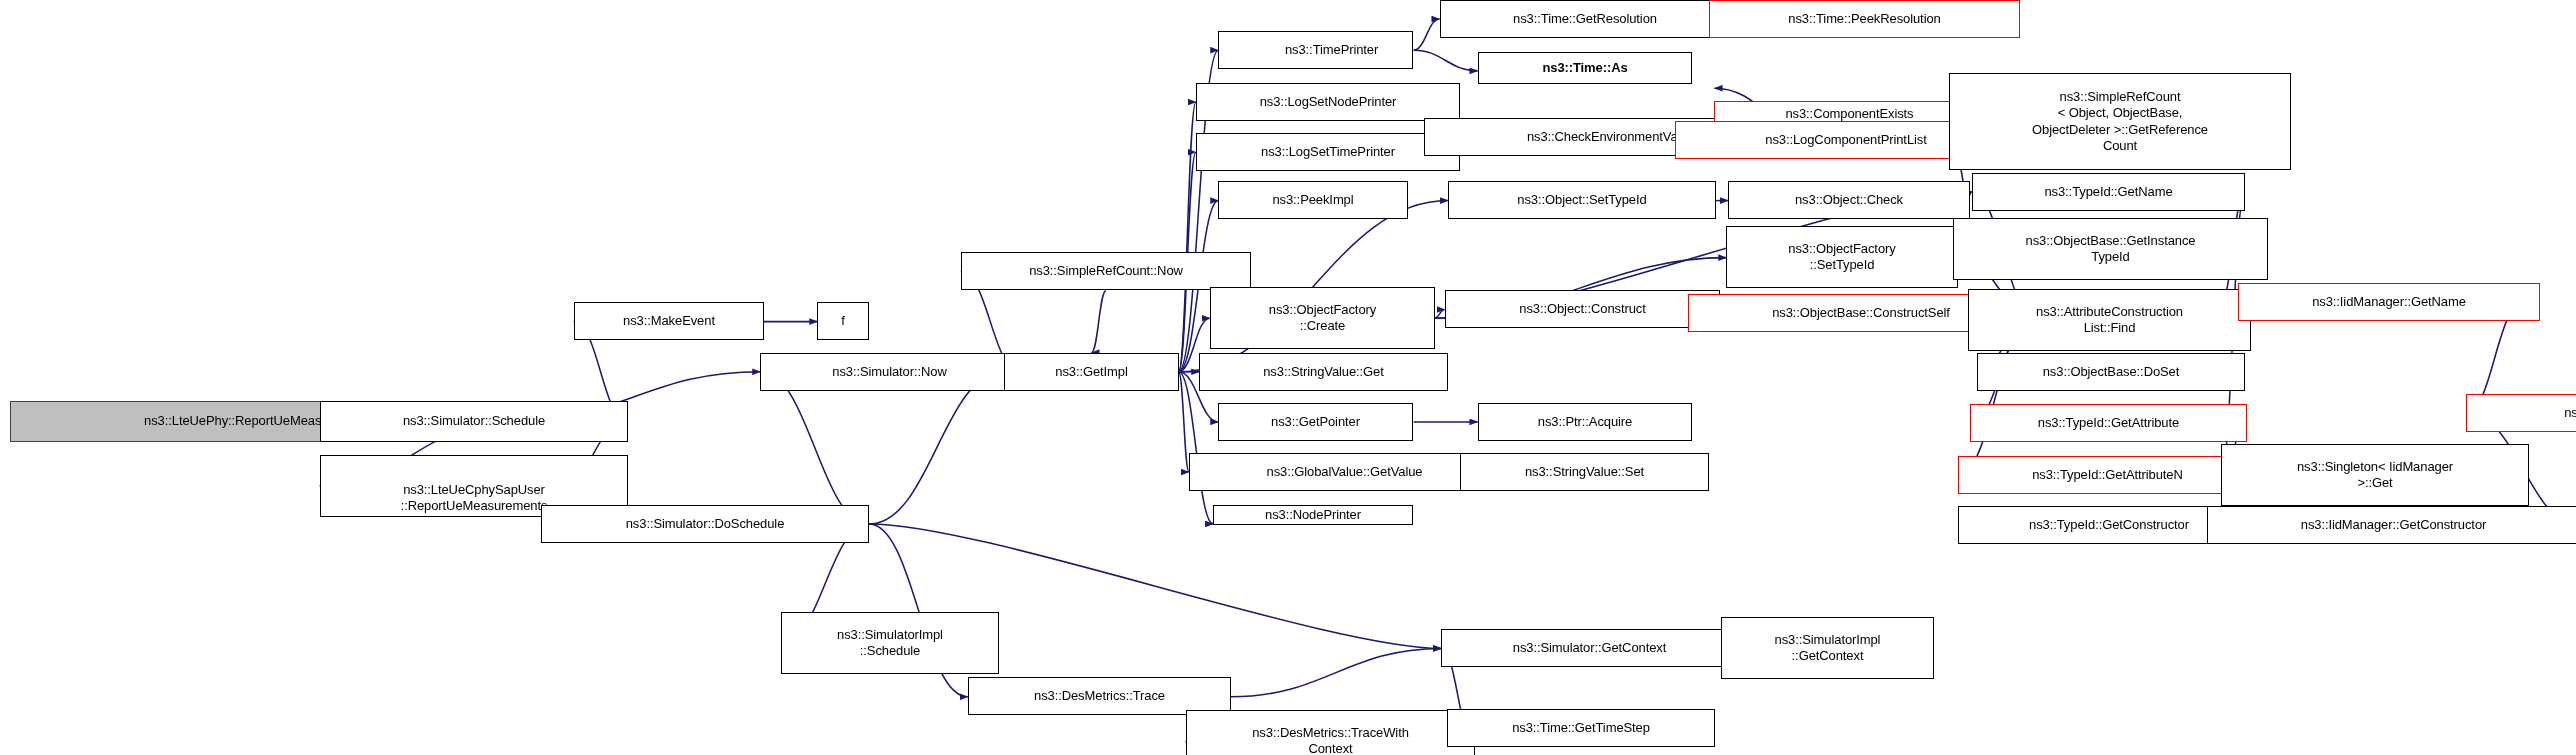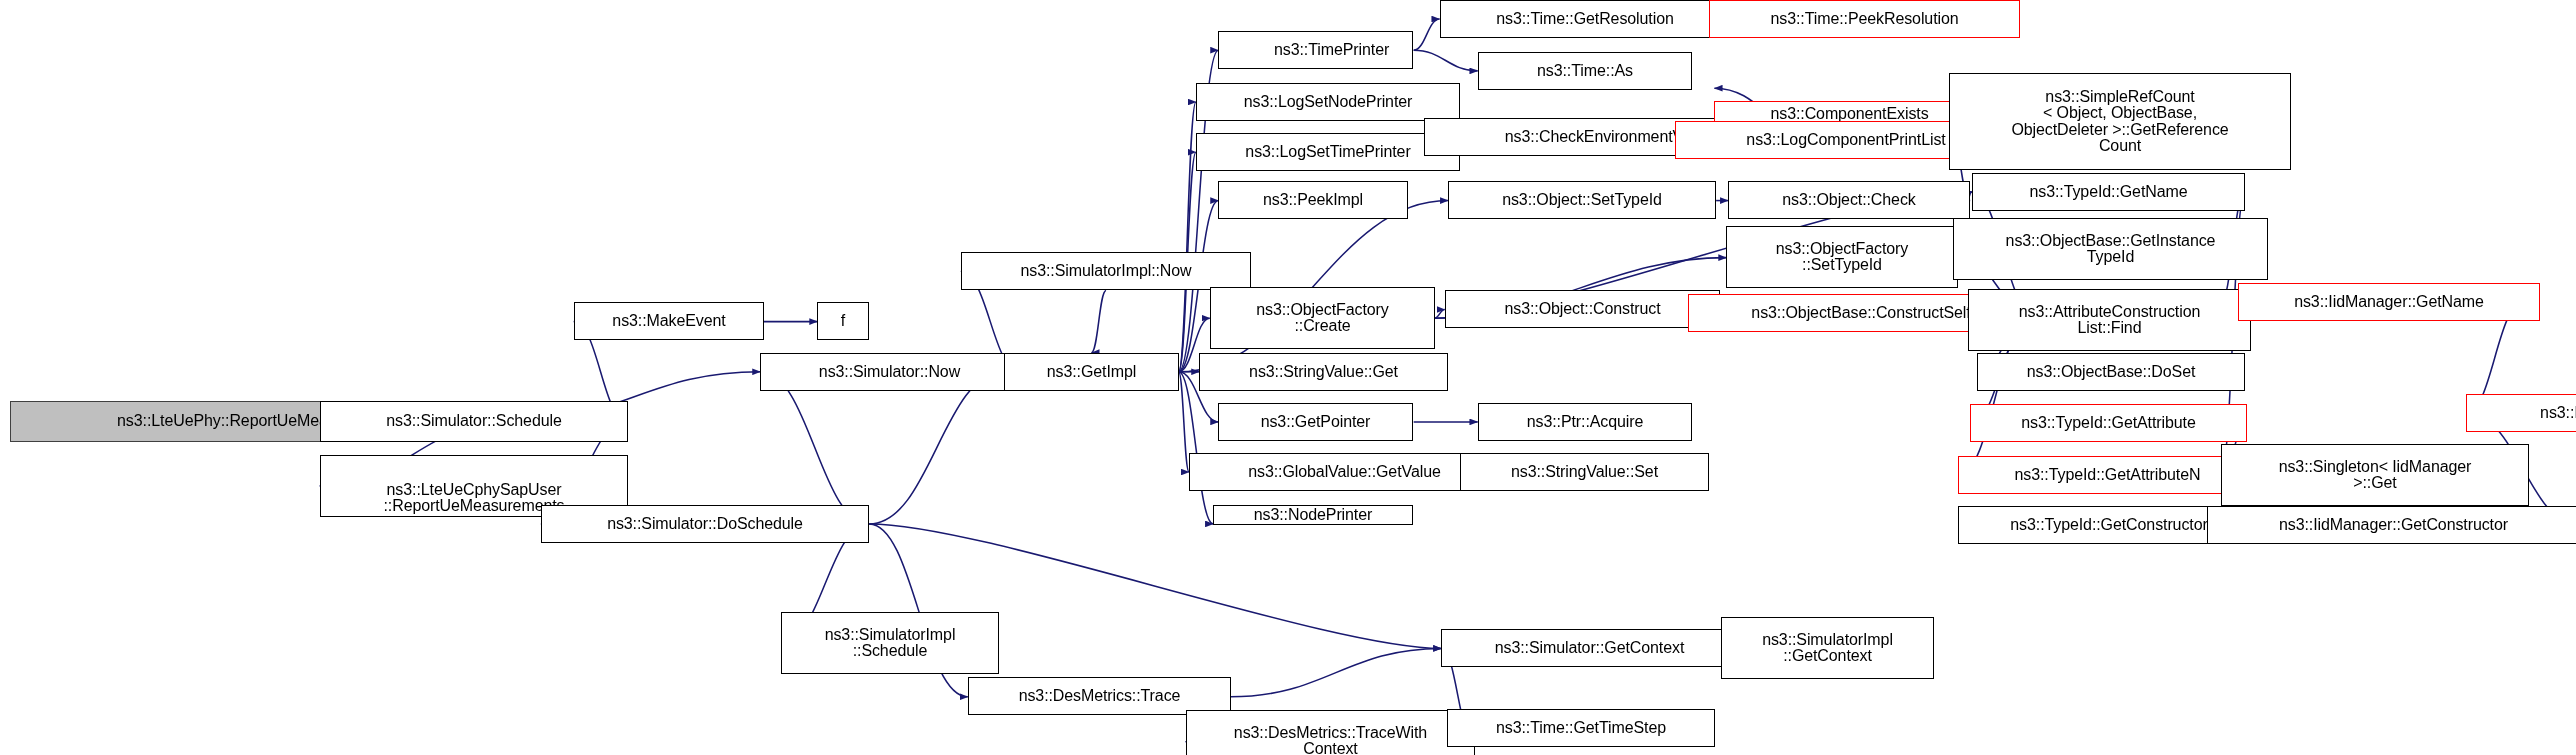--- a/index.html
+++ b/index.html
@@ -25,21 +25,21 @@
     height: 756px;
     pointer-events: none;
   }
   .node {
     position: absolute;
     box-sizing: border-box;
     border: 1px solid #000000;
     background: #ffffff;
     color: #000000;
     font-family: "Liberation Sans", sans-serif;
-    font-size: 16px;
+    font-size: 13px;
     line-height: 16.3px;
     display: flex;
     align-items: center;
     justify-content: center;
     text-align: center;
     padding: 1.9px 3.8px;
     white-space: pre-line;
     letter-spacing: -0.1px;
   }
   .node.red {
@@ -128,34 +128,34 @@
   </svg>
   <div id="nodes">
       <div class="node current" style="left: 10.4px; top: 401px; width: 498px; height: 41px;"><span class="node-label">ns3::LteUePhy::ReportUeMeasurements</span></div>
       <div class="node" style="left: 320px; top: 401px; width: 308px; height: 41px;"><span class="node-label">ns3::Simulator::Schedule</span></div>
       <div class="node" style="left: 320px; top: 455px; width: 308px; height: 62px; align-items: flex-end;"><span class="node-label">ns3::LteUeCphySapUser
 ::ReportUeMeasurements</span></div>
       <div class="node" style="left: 574px; top: 302px; width: 190px; height: 38px;"><span class="node-label">ns3::MakeEvent</span></div>
       <div class="node" style="left: 817px; top: 302px; width: 52px; height: 38px;"><span class="node-label">f</span></div>
       <div class="node" style="left: 760px; top: 353px; width: 259px; height: 38px;"><span class="node-label">ns3::Simulator::Now</span></div>
       <div class="node" style="left: 541px; top: 505px; width: 328px; height: 38px;"><span class="node-label">ns3::Simulator::DoSchedule</span></div>
-      <div class="node" style="left: 961px; top: 252px; width: 290px; height: 38px;"><span class="node-label">ns3::SimulatorImpl::Now</span></div>
+      <div class="node" style="left: 961px; top: 252px; width: 290px; height: 38px;"><span class="node-label">ns3::SimpleRefCount::Now</span></div>
       <div class="node" style="left: 1004px; top: 353px; width: 175px; height: 38px;"><span class="node-label">ns3::GetImpl</span></div>
       <div class="node" style="left: 1218px; top: 31px; width: 195px; height: 38px; padding-left: 36px;"><span class="node-label">ns3::TimePrinter</span></div>
       <div class="node" style="left: 1196px; top: 83px; width: 264px; height: 38px;"><span class="node-label">ns3::LogSetNodePrinter</span></div>
       <div class="node" style="left: 1196px; top: 133px; width: 264px; height: 38px;"><span class="node-label">ns3::LogSetTimePrinter</span></div>
       <div class="node" style="left: 1218px; top: 181px; width: 190px; height: 38px;"><span class="node-label">ns3::PeekImpl</span></div>
       <div class="node" style="left: 1210px; top: 287px; width: 225px; height: 62px;"><span class="node-label">ns3::ObjectFactory
 ::Create</span></div>
       <div class="node" style="left: 1199px; top: 353px; width: 249px; height: 38px;"><span class="node-label">ns3::StringValue::Get</span></div>
       <div class="node" style="left: 1218px; top: 403px; width: 195px; height: 38px;"><span class="node-label">ns3::GetPointer</span></div>
       <div class="node" style="left: 1189px; top: 453px; width: 311px; height: 38px;"><span class="node-label">ns3::GlobalValue::GetValue</span></div>
       <div class="node" style="left: 1213px; top: 505px; width: 200px; height: 20px;"><span class="node-label">ns3::NodePrinter</span></div>
       <div class="node" style="left: 1440px; top: 0px; width: 290px; height: 38px;"><span class="node-label">ns3::Time::GetResolution</span></div>
-      <div class="node" style="left: 1478px; top: 52px; width: 214px; height: 38px;"><span class="node-label">ns3::Time::As</span></div>
+      <div class="node" style="left: 1478px; top: 52px; width: 214px; height: 32px; font-weight: bold;"><span class="node-label">ns3::Time::As</span></div>
       <div class="node" style="left: 1424px; top: 118px; width: 394px; height: 38px;"><span class="node-label">ns3::CheckEnvironmentVariables</span></div>
       <div class="node" style="left: 1448px; top: 181px; width: 268px; height: 38px;"><span class="node-label">ns3::Object::SetTypeId</span></div>
       <div class="node" style="left: 1445px; top: 290px; width: 275px; height: 38px;"><span class="node-label">ns3::Object::Construct</span></div>
       <div class="node" style="left: 1478px; top: 403px; width: 214px; height: 38px;"><span class="node-label">ns3::Ptr::Acquire</span></div>
       <div class="node" style="left: 1460px; top: 453px; width: 249px; height: 38px;"><span class="node-label">ns3::StringValue::Set</span></div>
       <div class="node red" style="left: 1709px; top: 0px; width: 311px; height: 38px;"><span class="node-label">ns3::Time::PeekResolution</span></div>
       <div class="node red" style="left: 1714px; top: 69px; width: 271px; height: 26px; margin-top: 32px;"><span class="node-label">ns3::ComponentExists</span></div>
       <div class="node red" style="left: 1663px; top: 121px; width: 342px; height: 38px; margin-left: 12px;"><span class="node-label">ns3::LogComponentPrintList</span></div>
       <div class="node" style="left: 1728px; top: 181px; width: 242px; height: 38px;"><span class="node-label">ns3::Object::Check</span></div>
       <div class="node" style="left: 1726px; top: 226px; width: 232px; height: 62px;"><span class="node-label">ns3::ObjectFactory

